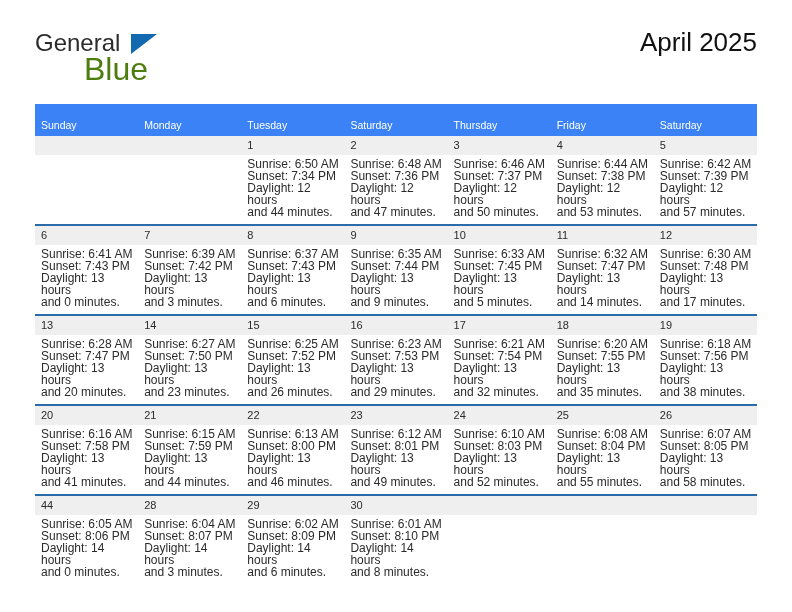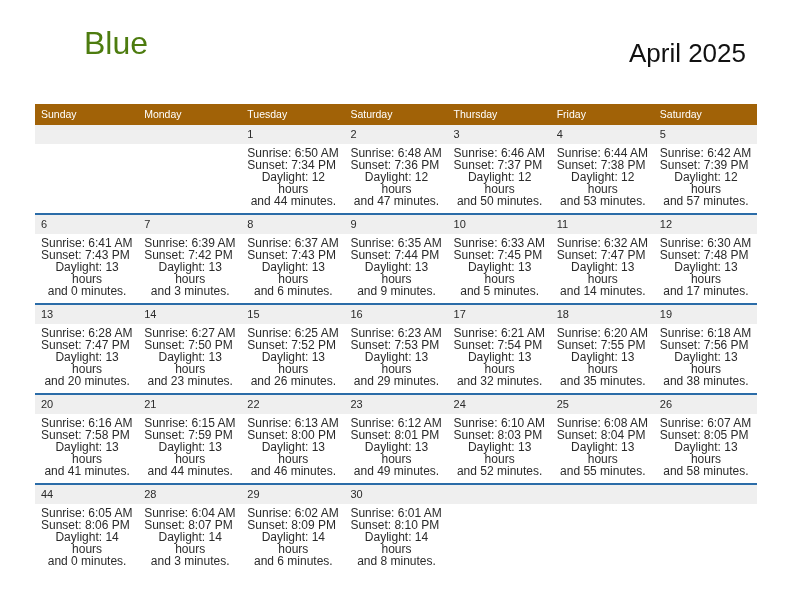--- a/index.html
+++ b/index.html
@@ -64,46 +64,46 @@
     position: absolute;
     right: 0;
     top: 0;
     text-align: right;
   }
   .cal-title {
     font-size: 26px;
     line-height: 32px;
     color: #111111;
     font-weight: normal;
-    margin: 11px;
+    margin: 0;
   }
   .cal-subtitle {
     font-size: 14.5px;
     line-height: 22px;
     color: #111111;
     margin: 6px 0 0 0;
     white-space: nowrap;
   }
 
   
   .calendar {
     position: absolute;
     left: 35px;
     top: 104px;
     width: 722px;
     border-collapse: collapse;
     table-layout: fixed;
   }
   .calendar th {
-    background: #a16207;
+    background: #3b82f6;
     color: #ffffff;
     font-size: 10.5px;
     font-weight: normal;
     text-align: left;
-    padding: 5px 0 5px 6px;
+    padding: 16px 0 5px 6px;
     height: 11px;
     line-height: 11px;
   }
   .calendar td {
     vertical-align: top;
     padding: 0;
     width: 103.14px;
     border-top: 2px solid #2b6ca8;
   }
   .calendar tr.week-row:first-child td {
@@ -129,31 +129,34 @@
     padding: 3px 5px 0 6px;
     font-size: 12px;
     line-height: 12.1px;
     color: #2b2b2b;
   }
   .details div {
     white-space: nowrap;
   }
   .details .dl {
     white-space: normal;
-    text-align: center;
   }
 </style>
 </head>
 <body>
 
 <div class="page">
 
   <div class="header">
 
     <div class="brand">
+      <div class="brand-line1">
+        <span>General</span>
+        <span class="brand-tri"></span>
+      </div>
       <div class="brand-line2">Blue</div>
     </div>
 
     <div class="title-block">
       <h1 class="cal-title">April 2025</h1>
     </div>
 
   </div>
 
   <table class="calendar">

